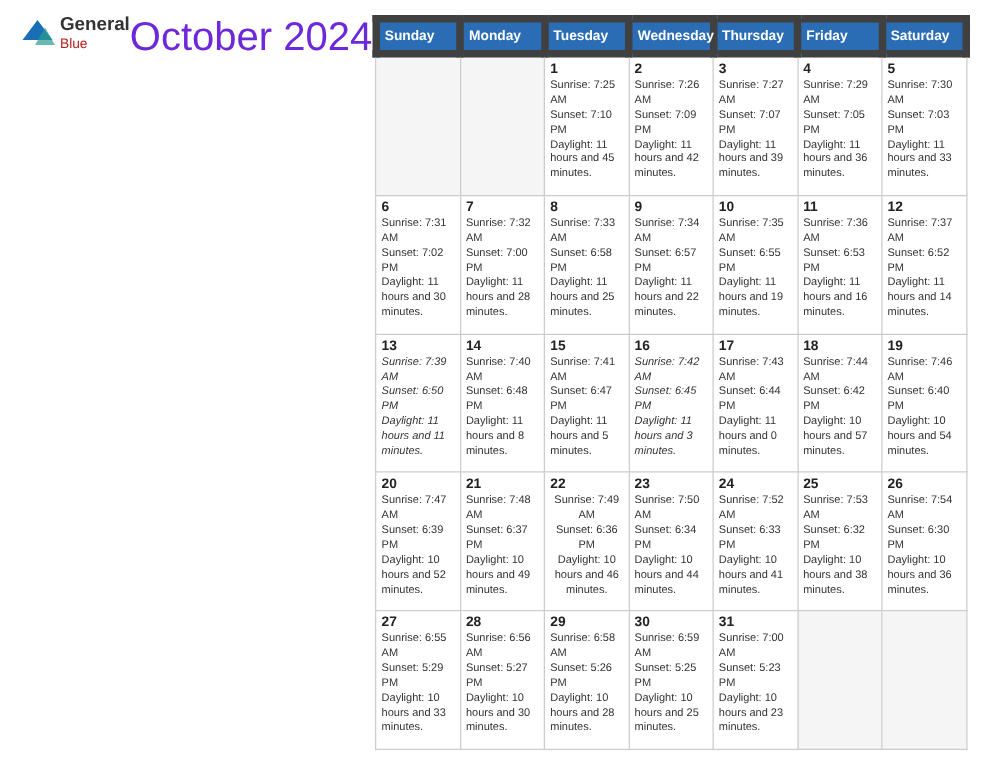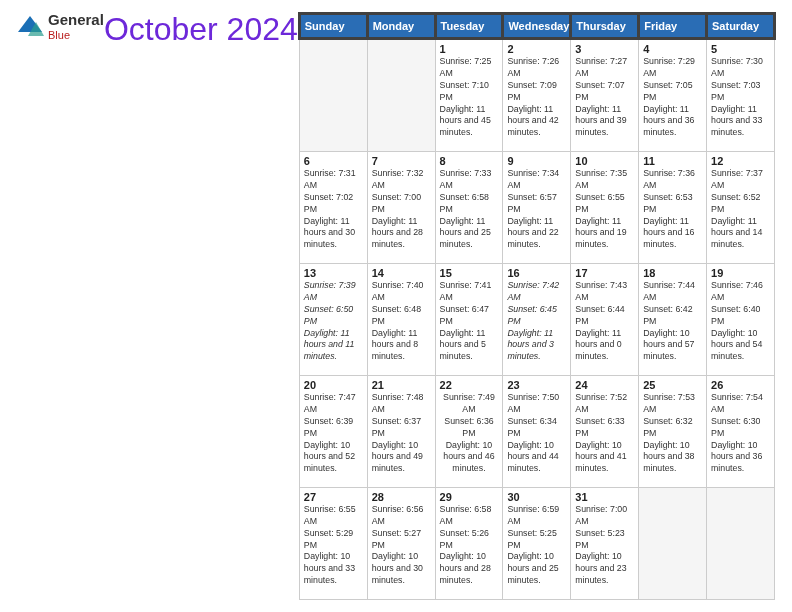--- a/index.html
+++ b/index.html
@@ -67,21 +67,21 @@
       width: 100%;
       table-layout: fixed;
     }
     .calendar th {
       background: #2a6db5;
       color: #fff;
       font-size: 11px;
       font-weight: bold;
       padding: 5px 4px;
       text-align: left;
-      border: 3px solid #404040;
+      border: 6px solid #404040;
     }
     .calendar td {
       border: 1px solid #ccc;
       vertical-align: top;
       padding: 3px 4px;
       font-size: 9.2px;
       color: #333;
       height: 82px;
     }
     .calendar td.empty {

